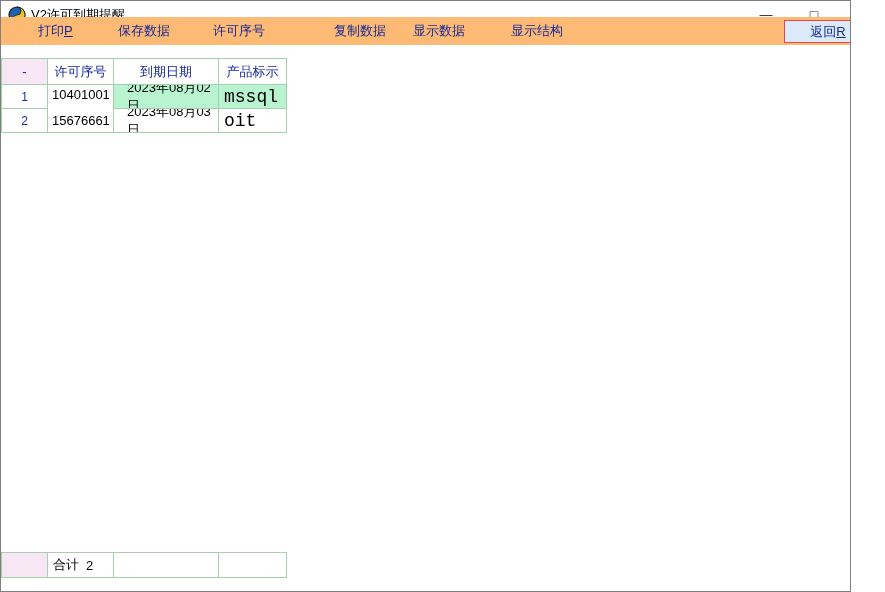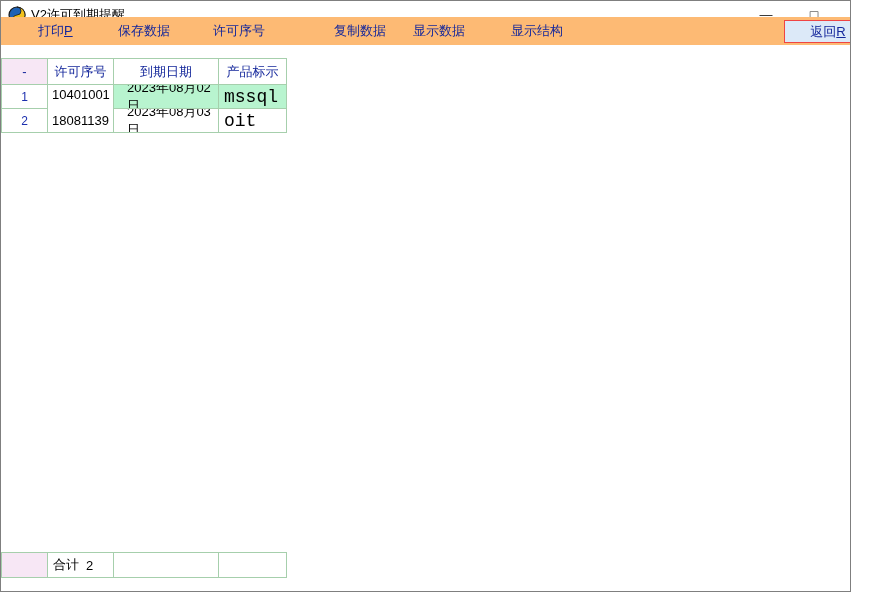--- a/index.html
+++ b/index.html
@@ -89,21 +89,21 @@
     <div class="cell h">许可序号</div>
     <div class="cell h">到期日期</div>
     <div class="cell h last-col">产品标示</div>
 
     <div class="cell numcell">1</div>
     <div class="cell serial serial-r1">10401001</div>
     <div class="cell datec hl">2023年08月02日</div>
     <div class="cell prod hl last-col">mssql</div>
 
     <div class="cell numcell last-row">2</div>
-    <div class="cell serial last-row">18081139</div>
+    <div class="cell serial last-row">15676661</div>
     <div class="cell datec last-row">2023年08月03日</div>
     <div class="cell prod last-col last-row">oit</div>
   </div>
 
   <div class="footer-grid">
     <div class="cell f-pink last-row"></div>
     <div class="cell flabel last-row">
       <span>合计</span>
       <span>2</span>
     </div>

